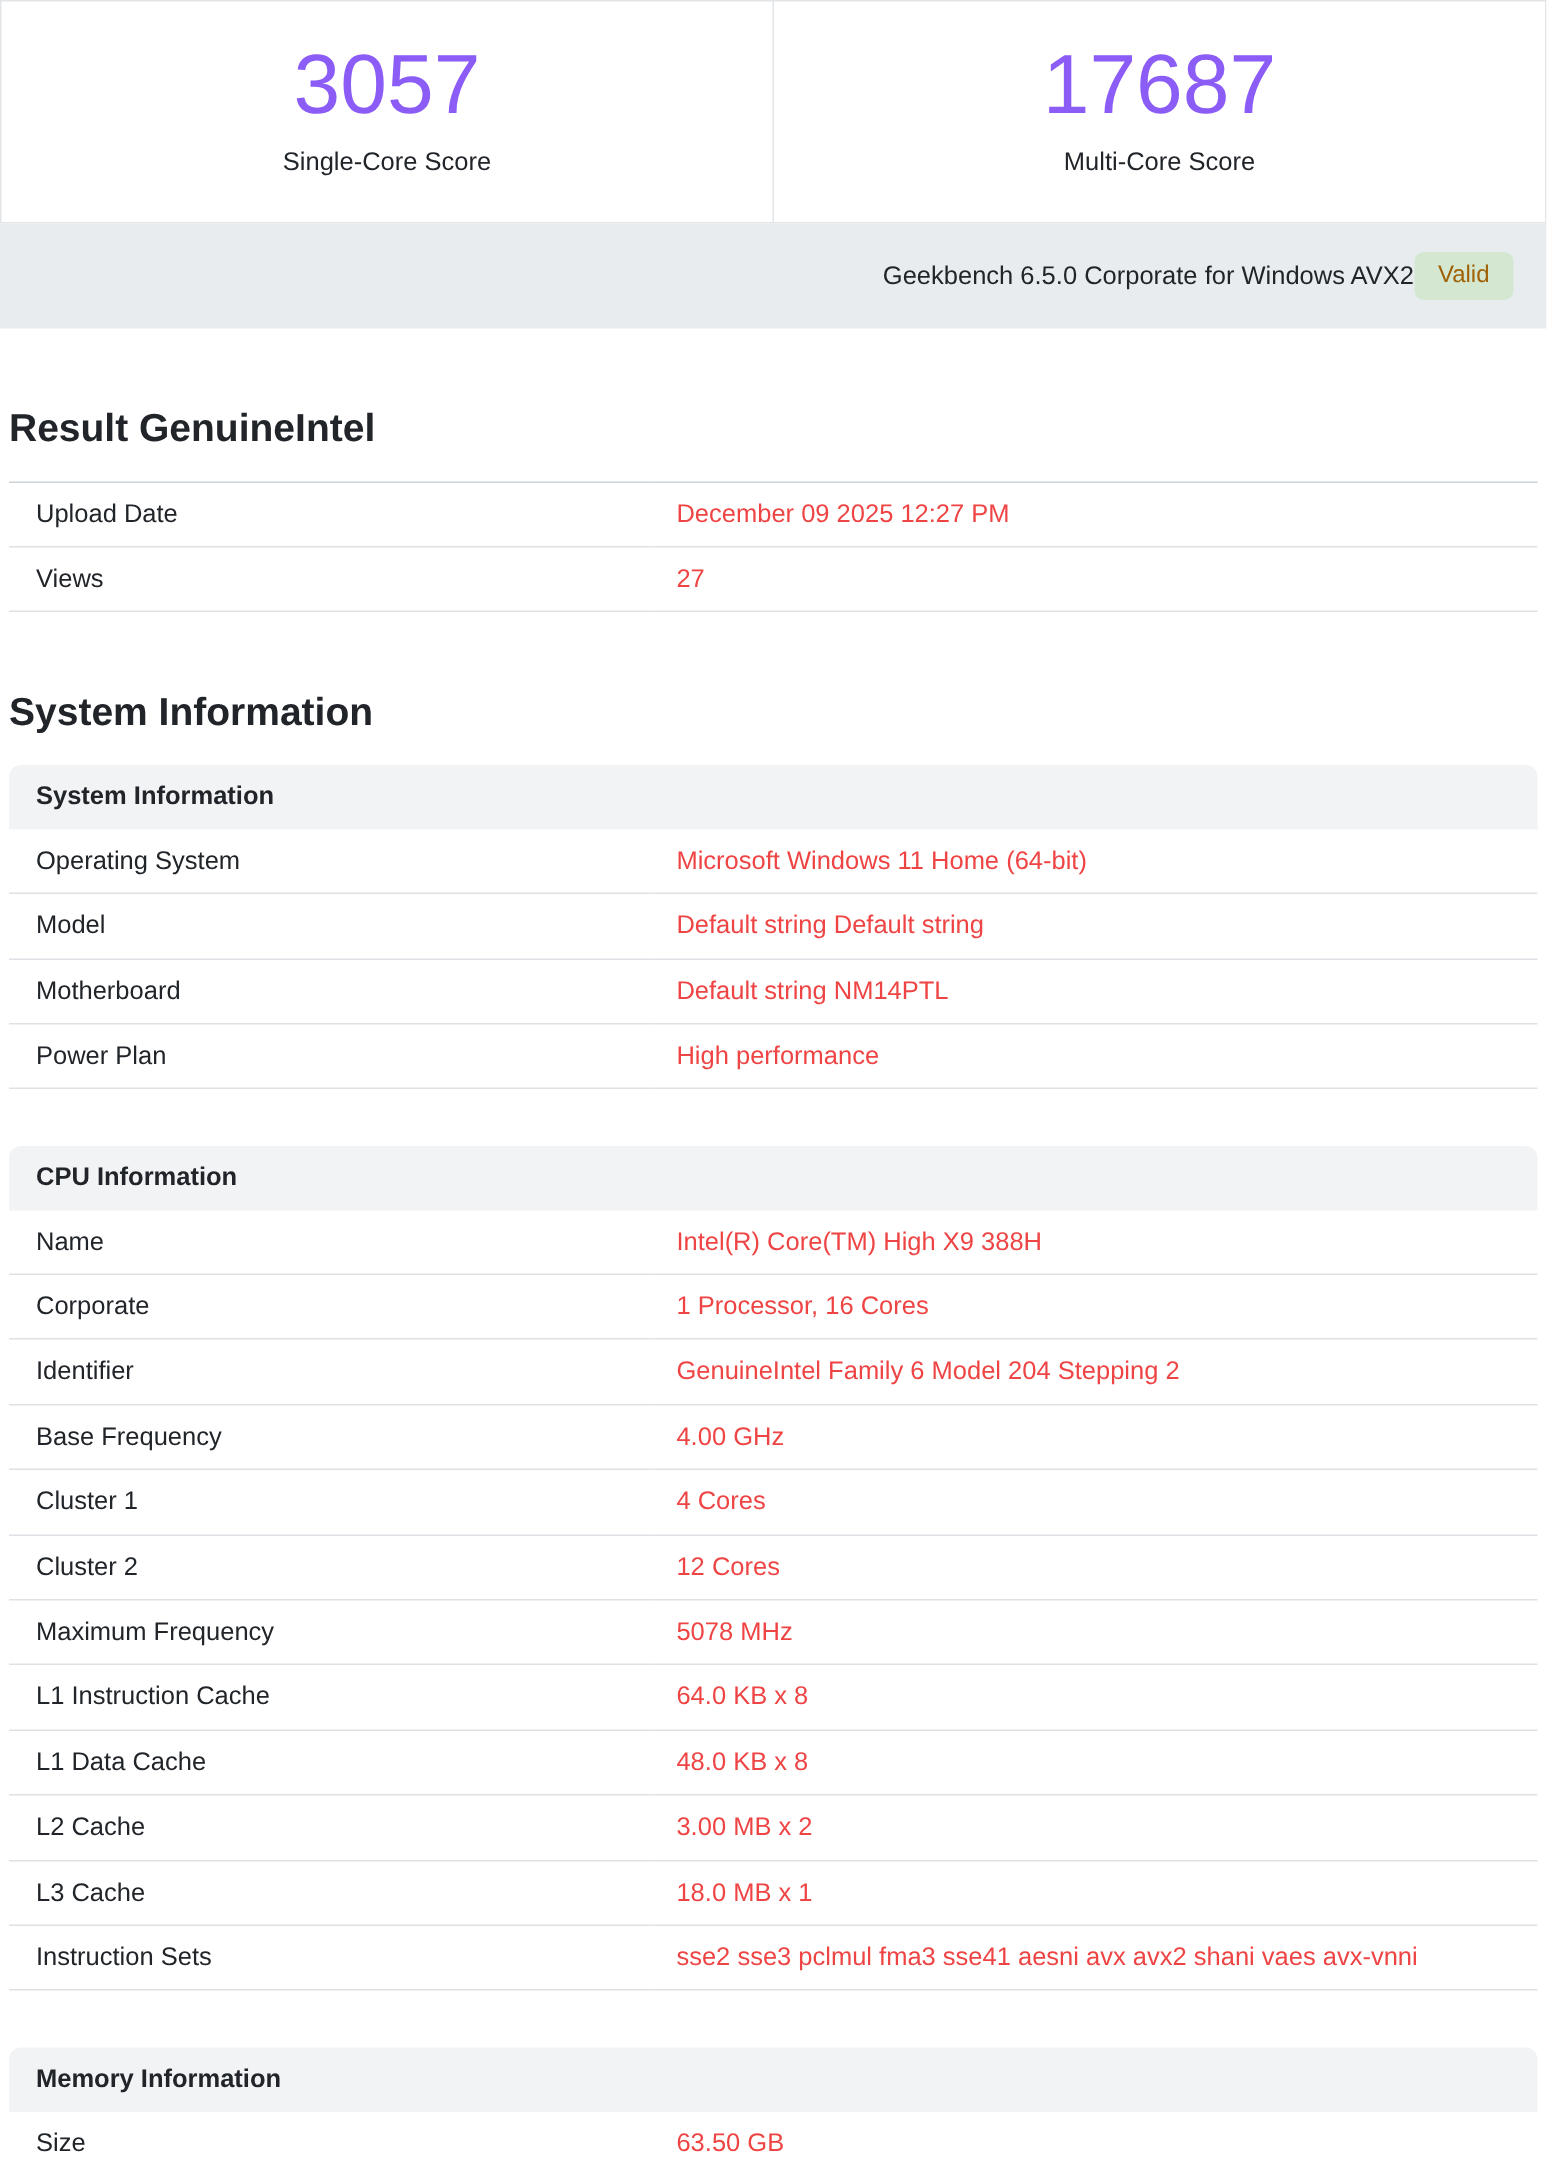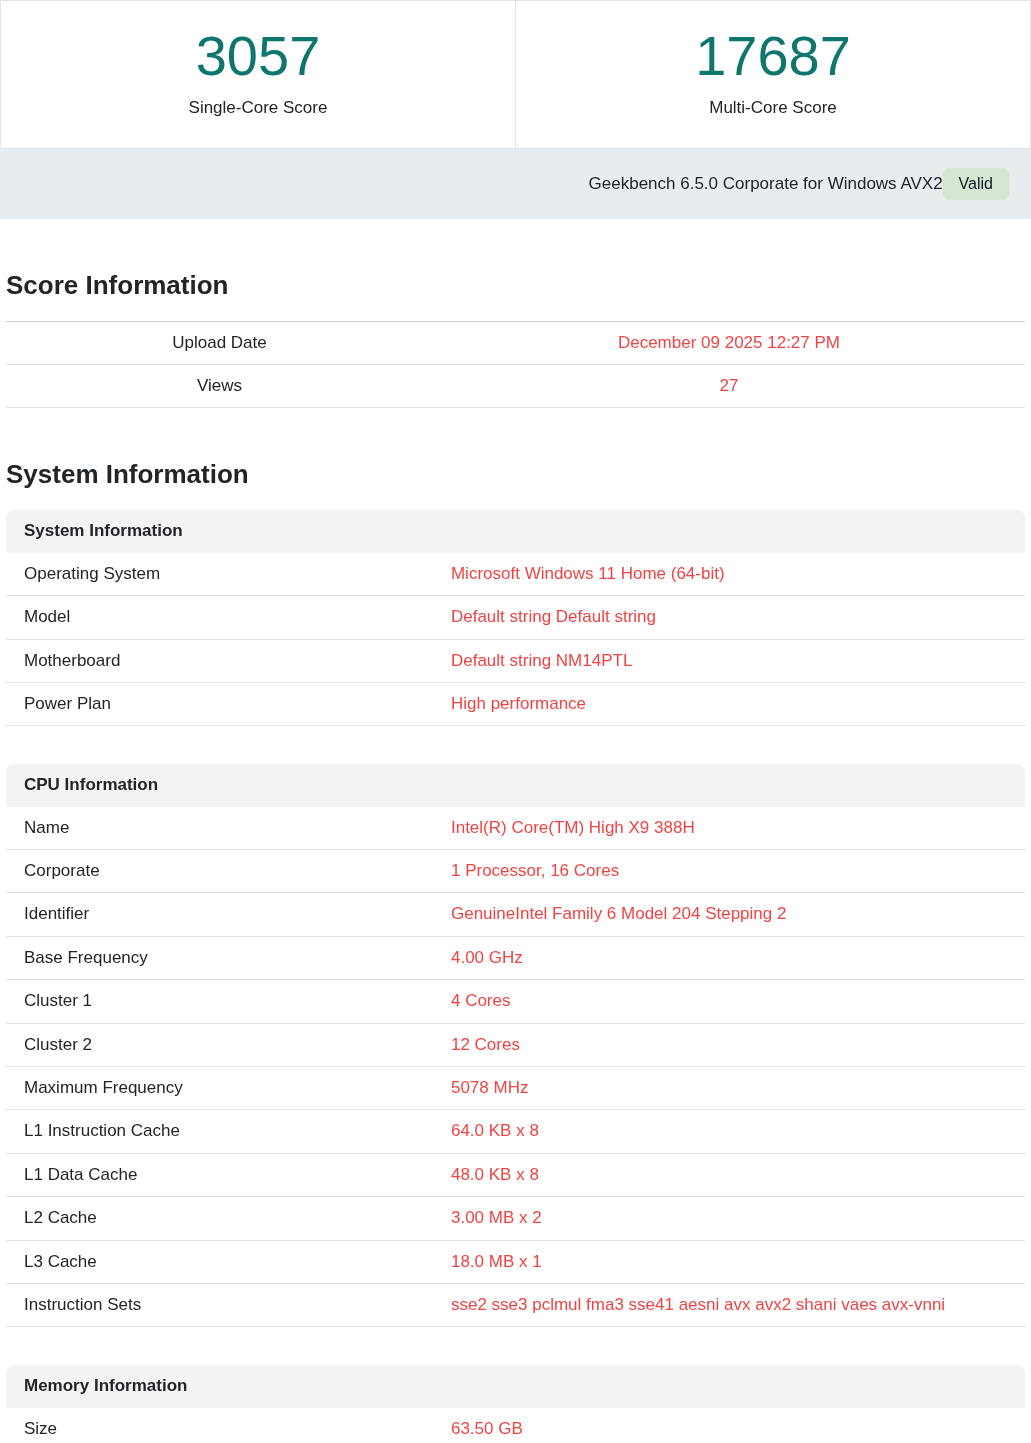--- a/index.html
+++ b/index.html
@@ -20,21 +20,21 @@
     flex: 1;
     background: #ffffff;
     border: 1px solid #e2e5e8;
     text-align: center;
     padding: 26px 0 30px;
   }
   .score-cell + .score-cell { border-left: none; }
   .score-value {
     font-size: 56px;
     line-height: 1.05;
-    color: #0f766e;
+    color: #8b5cf6;
     font-weight: 400;
   }
   .score-label {
     font-size: 17px;
     margin-top: 12px;
     color: #212529;
   }
 
   
   .meta-bar {
@@ -42,21 +42,21 @@
     height: 70px;
     display: flex;
     align-items: center;
     justify-content: flex-end;
     padding: 0 22px;
     font-size: 17px;
     color: #212529;
   }
   .badge-valid {
     background: #d4e8d1;
-    color: #0f172a;
+    color: #a16207;
     padding: 7px 16px;
     border-radius: 6px;
     font-size: 16px;
     line-height: 1.1;
     display: inline-block;
   }
 
   
   .content { padding: 0 6px; }
   h2.section-title {
@@ -65,21 +65,21 @@
     font-size: 26px;
     font-weight: 700;
     color: #212529;
     line-height: 1.15;
   }
 
   table.info-table {
     width: 100%;
     border-collapse: collapse;
   }
-  table.info-table.standalone { border-top: 1px solid #ced3d8; text-align: center; }
+  table.info-table.standalone { border-top: 1px solid #ced3d8; }
   .info-table td {
     padding: 11px 18px;
     border-bottom: 1px solid #dee2e6;
     font-size: 17px;
     vertical-align: middle;
     line-height: 1.2;
   }
   .info-table td.label { width: 41.9%; color: #212529; }
   .info-table td.value { color: #ef4444; }
 
@@ -111,21 +111,21 @@
     </div>
   </header>
 
   <div class="meta-bar">
     <span>Geekbench 6.5.0 Corporate for Windows AVX2</span>
     <span class="badge-valid">Valid</span>
   </div>
 
   <main class="content">
 
-    <h2 class="section-title">Score Information</h2>
+    <h2 class="section-title">Result GenuineIntel</h2>
 
     <table class="info-table standalone">
       <tbody>
         <tr>
           <td class="label">Upload Date</td>
           <td class="value">December 09 2025 12:27 PM</td>
         </tr>
         <tr>
           <td class="label">Views</td>
           <td class="value">27</td>

